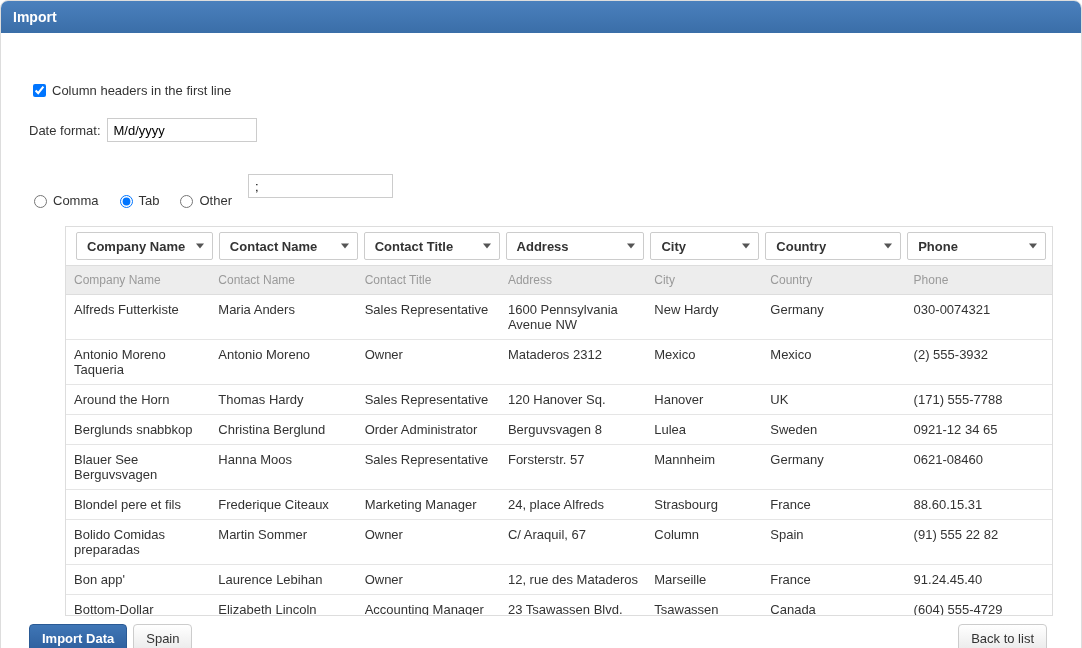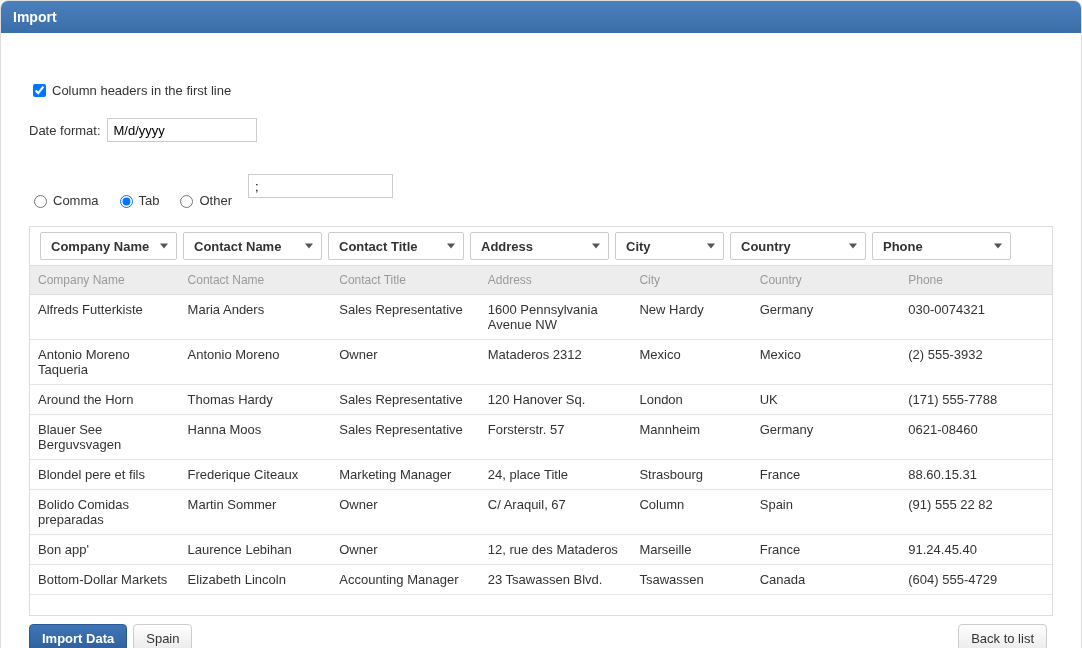--- a/index.html
+++ b/index.html
@@ -56,20 +56,21 @@
     padding: 3px 6px;
     font-size: 13px;
     height: 24px;
     width: 140px;
   }
   .text-input.other { width: 145px; }
   .text-input.date { width: 150px; }
   .grid-wrap {
     border: 1px solid #ddd;
     position: relative;
+    margin-left: 36px;
   }
   .mapping-row {
     display: flex;
     padding: 5px 0 5px 10px;
     gap: 0;
     background: #fff;
   }
   .map-cell {
     position: relative;
     padding-right: 6px;
@@ -277,38 +278,47 @@
                 <td>Mataderos 2312</td>
                 <td>Mexico</td>
                 <td>Mexico</td>
                 <td>(2) 555-3932</td>
               </tr>
               <tr>
                 <td>Around the Horn</td>
                 <td>Thomas Hardy</td>
                 <td>Sales Representative</td>
                 <td>120 Hanover Sq.</td>
-                <td>London</td>
+                <td>Hanover</td>
                 <td>UK</td>
                 <td>(171) 555-7788</td>
+              </tr>
+              <tr>
+                <td>Berglunds snabbkop</td>
+                <td>Christina Berglund</td>
+                <td>Order Administrator</td>
+                <td>Berguvsvagen 8</td>
+                <td>Lulea</td>
+                <td>Sweden</td>
+                <td>0921-12 34 65</td>
               </tr>
               <tr>
                 <td>Blauer See Berguvsvagen</td>
                 <td>Hanna Moos</td>
                 <td>Sales Representative</td>
                 <td>Forsterstr. 57</td>
                 <td>Mannheim</td>
                 <td>Germany</td>
                 <td>0621-08460</td>
               </tr>
               <tr>
                 <td>Blondel pere et fils</td>
                 <td>Frederique Citeaux</td>
                 <td>Marketing Manager</td>
-                <td>24, place Title</td>
+                <td>24, place Alfreds</td>
                 <td>Strasbourg</td>
                 <td>France</td>
                 <td>88.60.15.31</td>
               </tr>
               <tr>
                 <td>Bolido Comidas preparadas</td>
                 <td>Martin Sommer</td>
                 <td>Owner</td>
                 <td>C/ Araquil, 67</td>
                 <td>Column</td>

